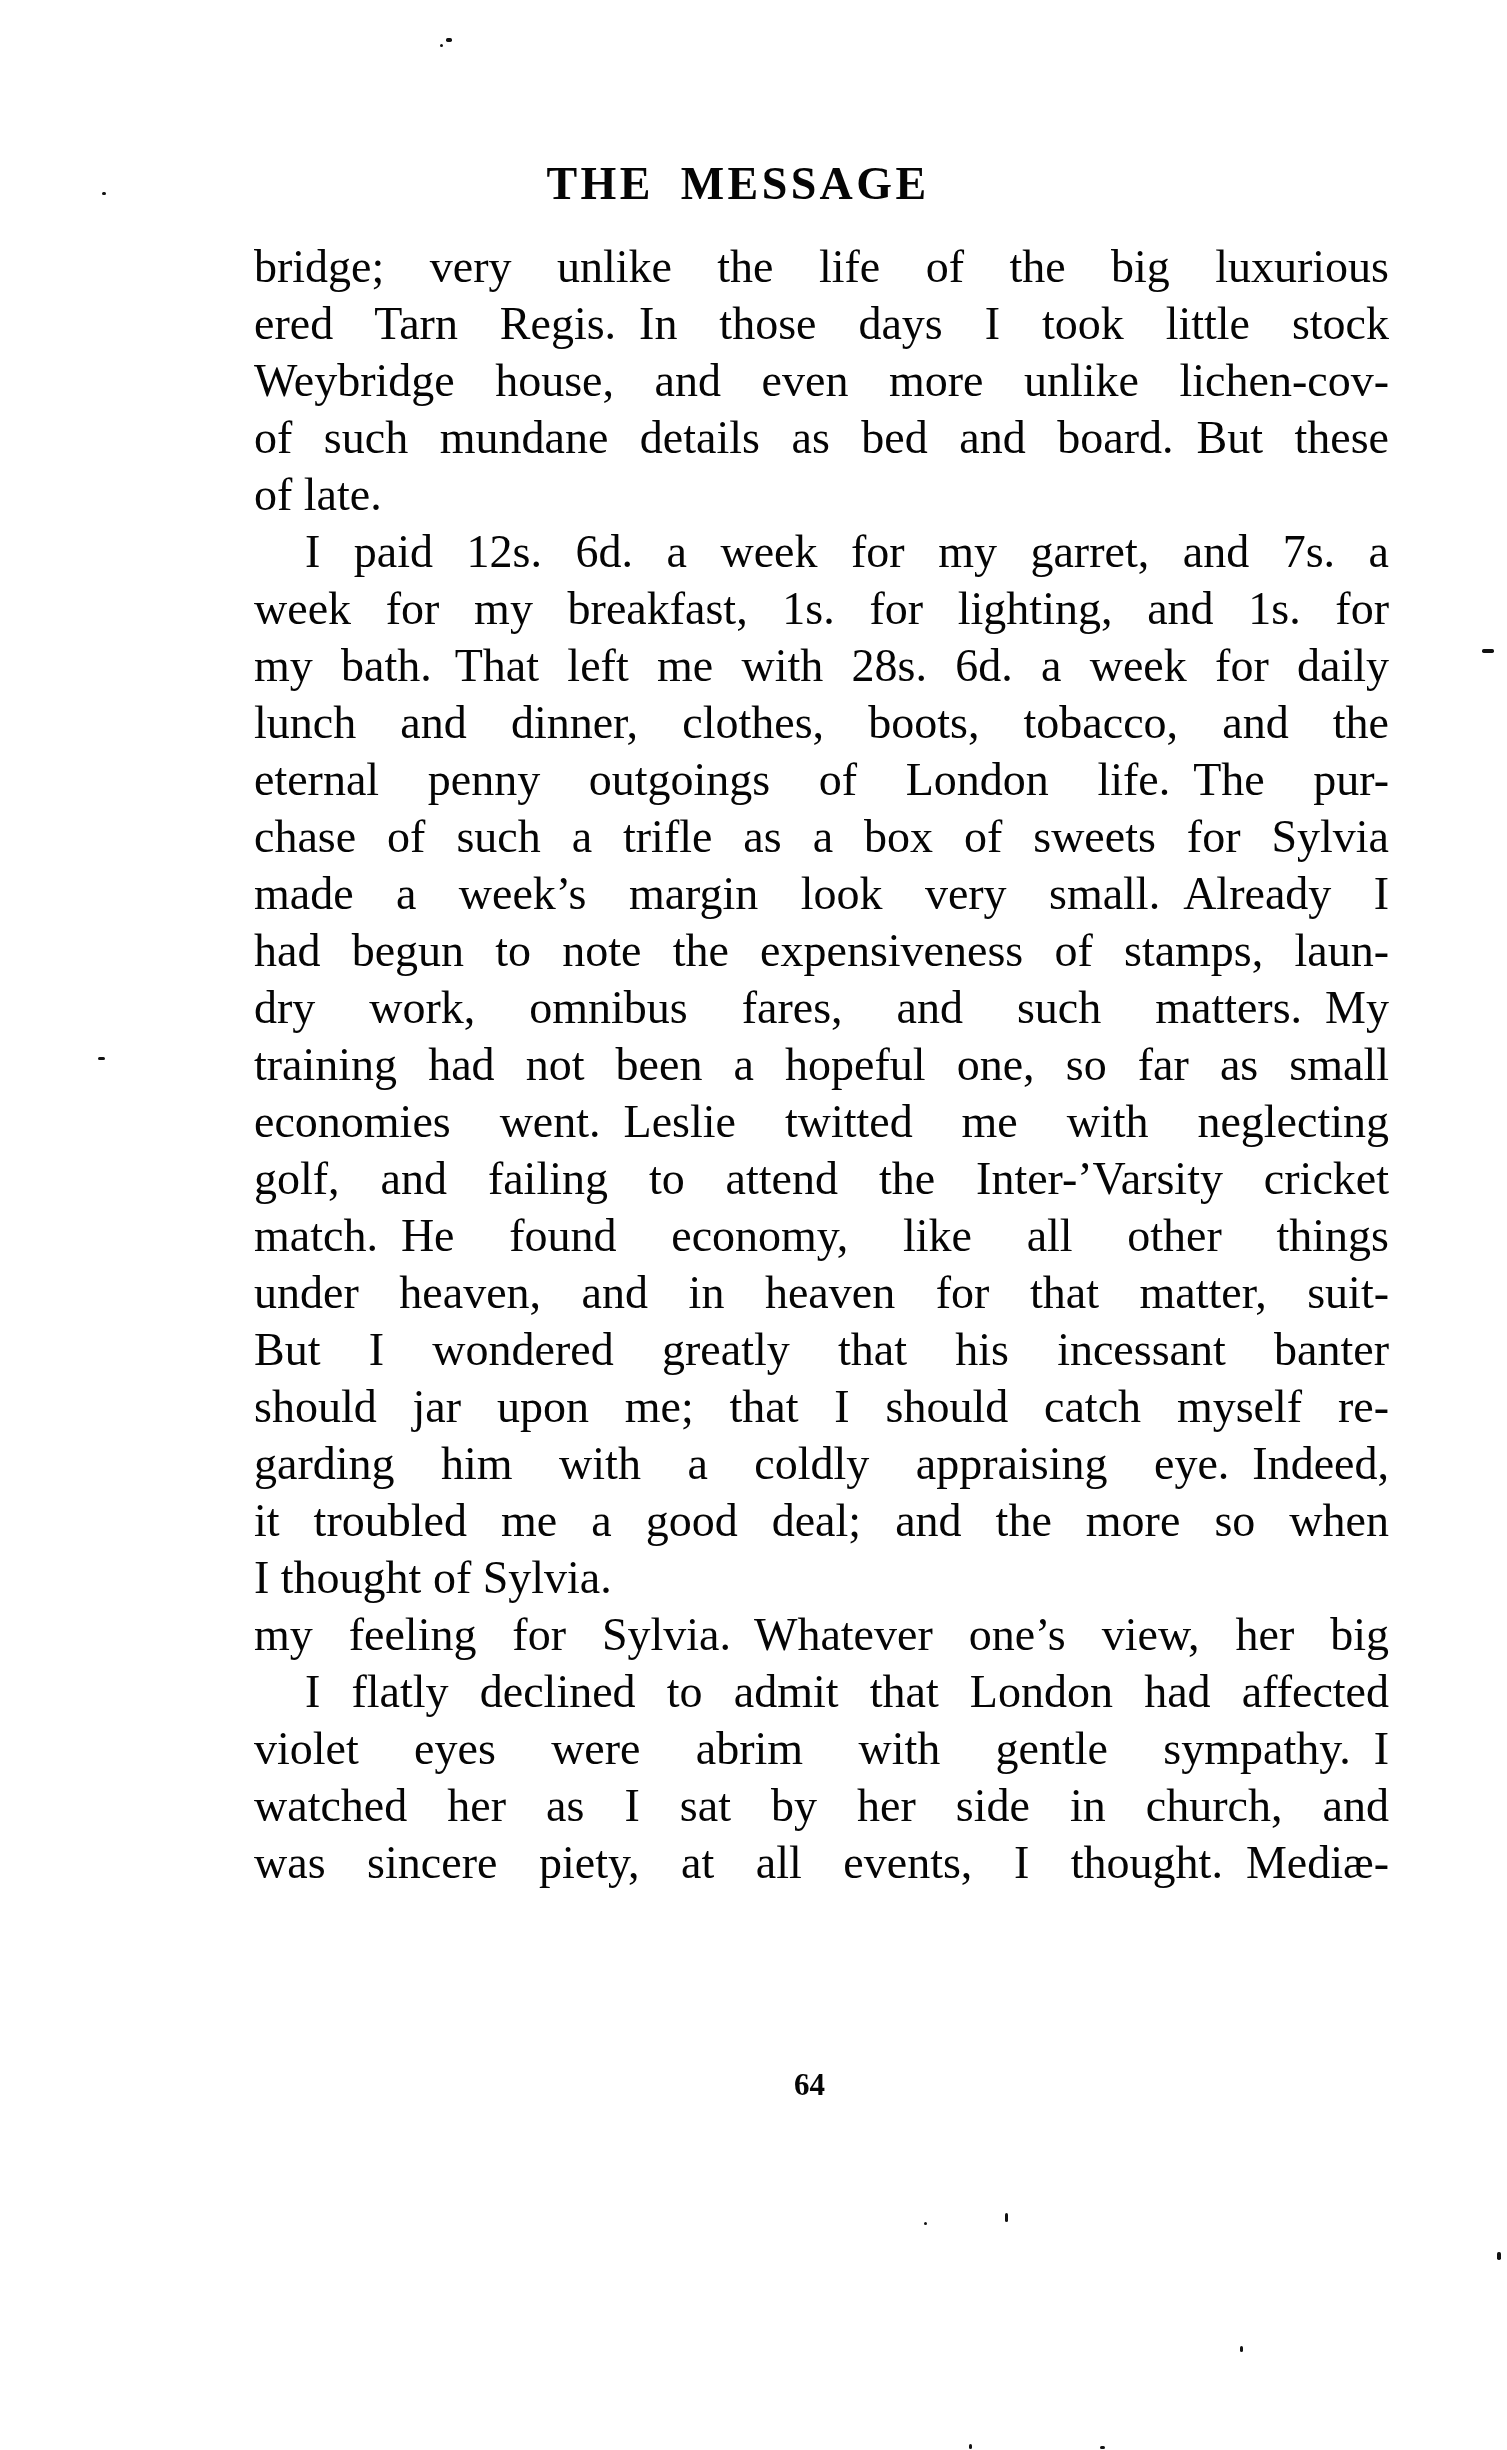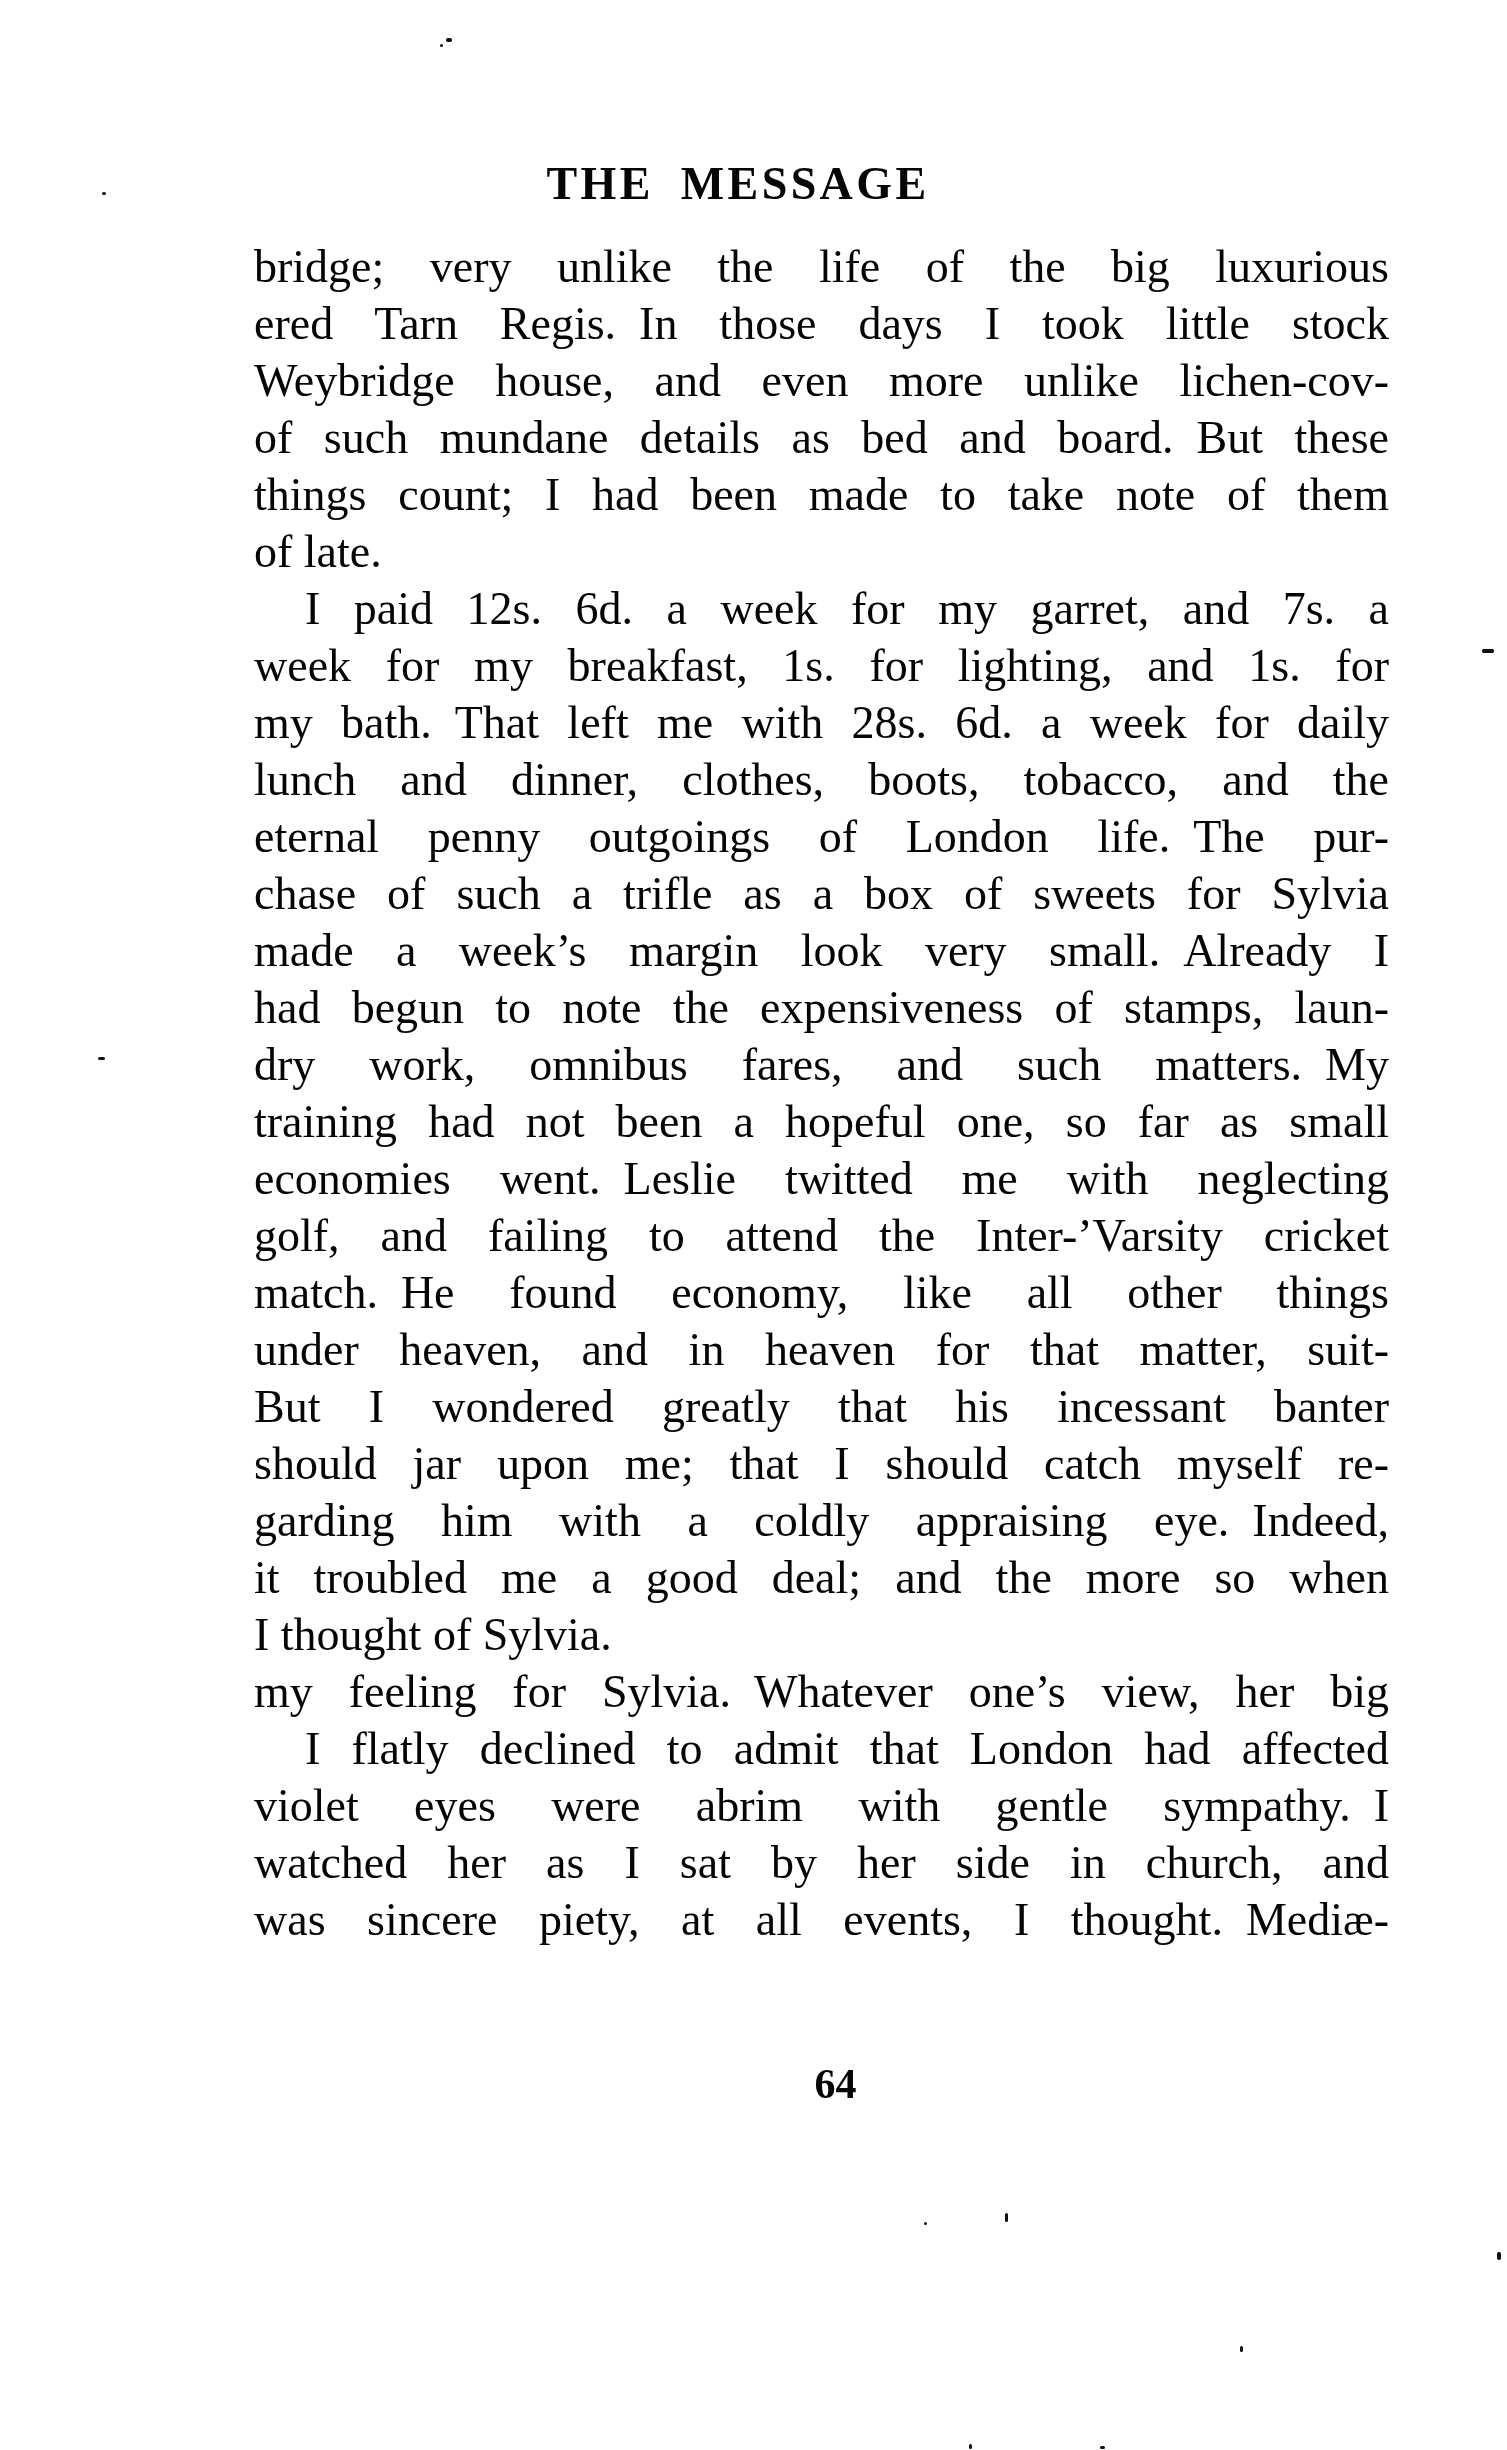--- a/index.html
+++ b/index.html
@@ -42,46 +42,45 @@
   .line.j {
     white-space: normal;
     text-align: justify;
     text-align-last: justify;
     text-justify: inter-word;
   }
   .line.ind { padding-left: 51px; }
   .page-number {
     position: absolute;
     top: 2056px;
-    left: 264px;
+    left: 238px;
     width: 1143px;
     height: 57px;
     line-height: 57px;
-    font-size: 42px;
+    font-size: 31px;
     font-weight: bold;
     text-align: center;
   }
   .speck {
     position: absolute;
     background: #111111;
     border-radius: 1.7px;
   }
 </style>
 </head>
 <body>
 
 <div class="page">
   <div class="running-title">THE MESSAGE</div>
 
   <div class="body-text">
       <div class="line j">bridge; very unlike the life of the big luxurious</div>
       <div class="line j">ered Tarn Regis. In those days I took little stock</div>
       <div class="line j">Weybridge house, and even more unlike lichen-cov-</div>
       <div class="line j">of such mundane details as bed and board. But these</div>
-      <div class="line j">things count; I had been made to take note of them</div>
       <div class="line">of late.</div>
       <div class="line j ind">I paid 12s. 6d. a week for my garret, and 7s. a</div>
       <div class="line j">week for my breakfast, 1s. for lighting, and 1s. for</div>
       <div class="line j">my bath. That left me with 28s. 6d. a week for daily</div>
       <div class="line j">lunch and dinner, clothes, boots, tobacco, and the</div>
       <div class="line j">eternal penny outgoings of London life. The pur-</div>
       <div class="line j">chase of such a trifle as a box of sweets for Sylvia</div>
       <div class="line j">made a week’s margin look very small. Already I</div>
       <div class="line j">had begun to note the expensiveness of stamps, laun-</div>
       <div class="line j">dry work, omnibus fares, and such matters. My</div>

